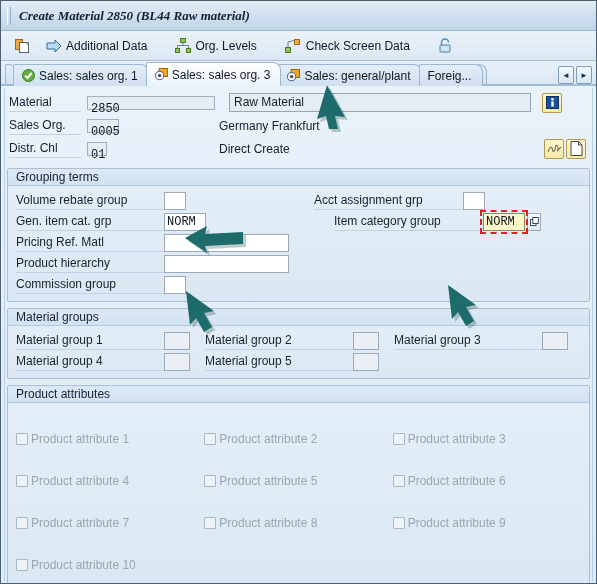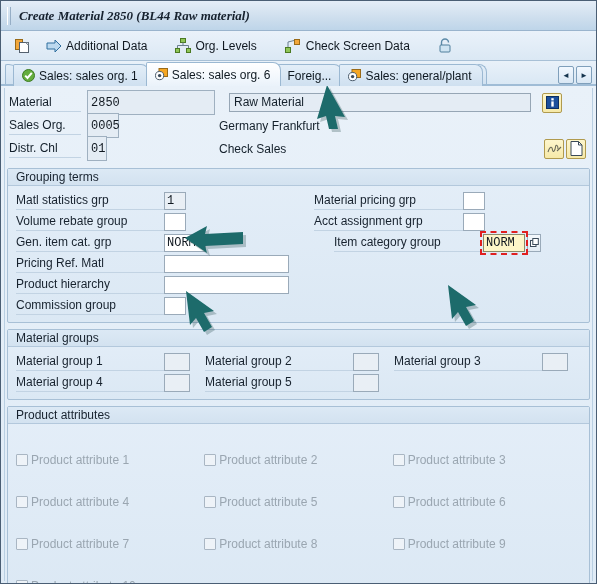--- a/index.html
+++ b/index.html
@@ -174,21 +174,21 @@
   .hdr-lbl {
     width: 72px;
     border-bottom: 1px solid #c2d3e3;
     height: 19px;
     line-height: 19px;
     font-size: 12px;
   }
   .fld {
     border: 1px solid #96a6b5;
     background: #ffffff;
-    height: 25px;
+    height: 14px;
     line-height: 17px;
     font-size: 12px;
     padding: 4px 3px;
     color: #101820;
     font-family: "Liberation Mono", monospace;
   }
   .fld.ro {
     background: #e4ecf4;
     border: 1px solid #9fb0c0;
   }
@@ -379,36 +379,36 @@
     </div>
 
     <div class="tab active">
       <span class="icon">
         <svg width="13" height="13" viewBox="0 0 13 13">
           <rect x="4" y="0.5" width="8.5" height="8" fill="#f5a623" stroke="#9a6a18"></rect>
           <circle cx="4.6" cy="7.6" r="4.1" fill="#ffffff" stroke="#4a5b6b"></circle>
           <circle cx="4.6" cy="7.6" r="1.7" fill="#3b4a59"></circle>
         </svg>
       </span>
-      <span>Sales: sales org. 6</span>
-    </div>
-
-    <div class="tab">
-      <span>Foreig...</span>
+      <span>Sales: sales org. 3</span>
     </div>
 
     <div class="tab">
       <span class="icon">
         <svg width="13" height="13" viewBox="0 0 13 13">
           <rect x="4" y="0.5" width="8.5" height="8" fill="#f5a623" stroke="#9a6a18"></rect>
           <circle cx="4.6" cy="7.6" r="4.1" fill="#ffffff" stroke="#4a5b6b"></circle>
           <circle cx="4.6" cy="7.6" r="1.7" fill="#3b4a59"></circle>
         </svg>
       </span>
       <span>Sales: general/plant</span>
+    </div>
+
+    <div class="tab">
+      <span>Foreig...</span>
     </div>
 
     <div class="tab-tail"></div>
 
     <div class="scrollbtns">
       <div class="scrollbtn">◄</div>
       <div class="scrollbtn">►</div>
     </div>
   </div>
 
@@ -432,21 +432,21 @@
 
       <div class="hdr-row">
         <div class="hdr-lbl lbl">Sales Org.</div>
         <div class="fld ro" style="width:32px;margin-left:6px;">0005</div>
         <div class="desc" style="margin-left:100px;">Germany Frankfurt</div>
       </div>
 
       <div class="hdr-row">
         <div class="hdr-lbl lbl">Distr. Chl</div>
         <div class="fld ro" style="width:20px;margin-left:6px;">01</div>
-        <div class="desc" style="margin-left:112px;">Check Sales</div>
+        <div class="desc" style="margin-left:112px;">Direct Create</div>
         <div style="margin-left:auto;display:flex;gap:2px;">
           <div class="sapbtn">
             <svg width="15" height="13" viewBox="0 0 15 13">
               <path d="M1 10 C3 4, 5 4, 5.5 8 C6 11, 8 9, 8.5 5 C9 2, 11 3, 11 7" fill="none" stroke="#6b6b5a" stroke-width="1.1"></path>
               <path d="M10 9 L14 5" stroke="#6b6b5a" stroke-width="1.1" fill="none"></path>
             </svg>
           </div>
           <div class="sapbtn">
             <svg width="13" height="15" viewBox="0 0 13 15">
               <path d="M1 0.5 L8.5 0.5 L12 4 L12 14.5 L1 14.5 Z" fill="#ffffff" stroke="#3b4a59"></path>
@@ -454,30 +454,20 @@
             </svg>
           </div>
         </div>
       </div>
     </div>
 
     <div class="group">
       <div class="group-title">Grouping terms</div>
       <div class="group-body">
 
-        <div class="frow">
-          <div class="fcell">
-            <div class="flabel" style="width:148px;">Matl statistics grp</div>
-            <div class="inp grey" style="width:22px;">1</div>
-          </div>
-          <div class="fcell" style="margin-left:128px;">
-            <div class="flabel" style="width:149px;">Material pricing grp</div>
-            <div class="inp" style="width:22px;"></div>
-          </div>
-        </div>
 
         <div class="frow">
           <div class="fcell">
             <div class="flabel" style="width:148px;">Volume rebate group</div>
             <div class="inp" style="width:22px;"></div>
           </div>
           <div class="fcell" style="margin-left:128px;">
             <div class="flabel" style="width:149px;">Acct assignment grp</div>
             <div class="inp" style="width:22px;"></div>
           </div>

